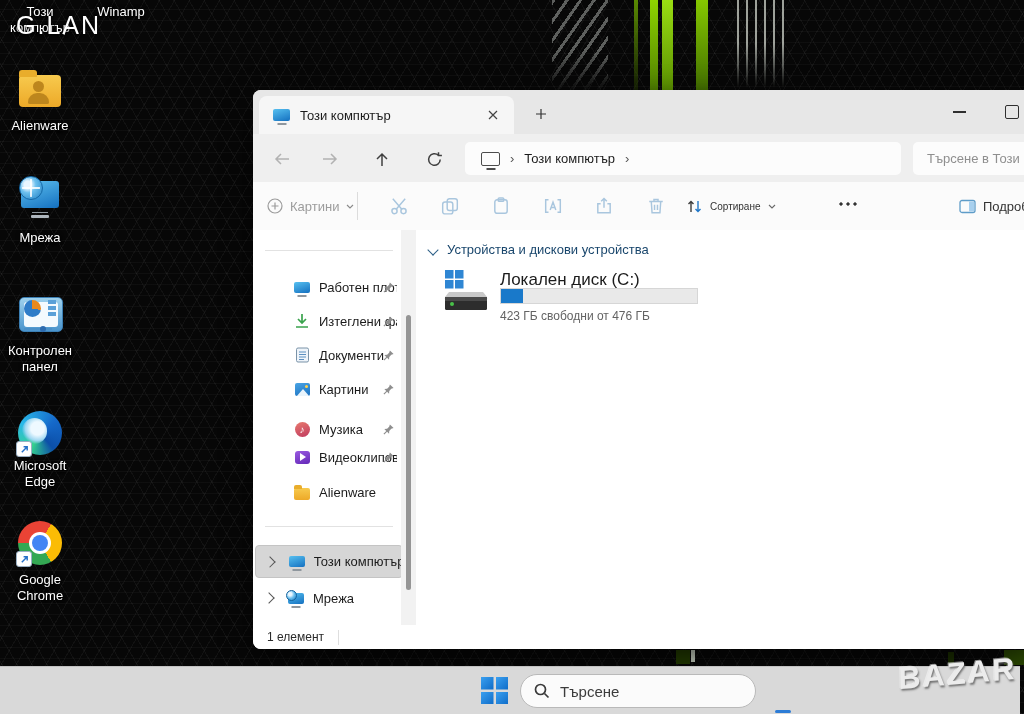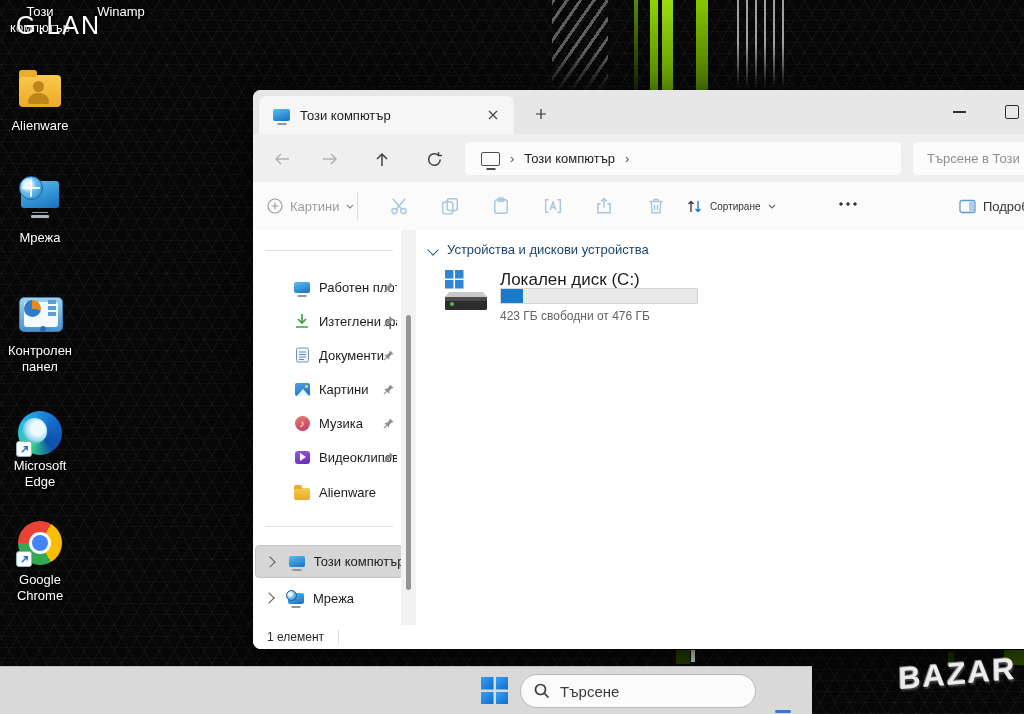--- a/index.html
+++ b/index.html
@@ -153,21 +153,21 @@
       font-size:13px;color:#19466c;}
   .drive-ic{position:absolute;left:21px;top:38px;}
   .drive-name{position:absolute;left:81px;top:40px;font-size:17px;color:#1b1b1b;}
   .drive-bar{position:absolute;left:81px;top:58px;width:198px;height:16px;background:#e9e9e9;border:1px solid #d6d6d6;box-sizing:border-box;}
   .drive-fill{height:100%;background:#1979ca;}
   .drive-cap{position:absolute;left:81px;top:79px;font-size:12px;color:#636363;}
   .statusbar{position:absolute;left:0;bottom:0;width:100%;height:24px;background:#fff;display:flex;align-items:center;}
   .status-txt{font-size:12px;color:#2a2a2a;margin-left:14px;}
   .status-sep{width:1px;height:15px;background:#dedede;margin-left:14px;}
   
-  .taskbar{left:0;top:666px;width:812px;height:48px;background:#d9d9d9;border-top:1px solid #c2c2c2;}
+  .taskbar{left:0;top:666px;width:1020px;height:48px;background:#d9d9d9;border-top:1px solid #c2c2c2;}
   .start{position:absolute;left:481px;top:10px;width:27px;height:27px;
       background:
        linear-gradient(135deg,#3aa0f0,#0f6cc8) 0 0/12.5px 12.5px no-repeat,
        linear-gradient(135deg,#3aa0f0,#0f6cc8) 14.5px 0/12.5px 12.5px no-repeat,
        linear-gradient(135deg,#3aa0f0,#0f6cc8) 0 14.5px/12.5px 12.5px no-repeat,
        linear-gradient(135deg,#3aa0f0,#0f6cc8) 14.5px 14.5px/12.5px 12.5px no-repeat;}
   .tsk-search{position:absolute;left:520px;top:7px;width:236px;height:34px;border-radius:17px;
       background:#fbfbfb;border:1px solid #b9b9b9;box-sizing:border-box;display:flex;align-items:center;
       font-size:15px;color:#3c3c3c;gap:10px;padding-left:13px;}
   .run-ind{position:absolute;left:775px;top:710px;width:16px;height:3px;border-radius:2px;background:#2d7cd6;}
@@ -402,21 +402,21 @@
           <svg width="15" height="16" viewBox="0 0 15 16">
               <rect x="1.5" y="1" width="12" height="14" rx="1.5" fill="#eef4fa" stroke="#7a93a8" stroke-width="1"></rect>
               <path d="M4 5h7M4 7.5h7M4 10h7M4 12.5h5" stroke="#5b8fc0" stroke-width="1.1"></path>
             </svg>
           </span>
         <span class="lbl">Документи</span>
         <span class="pin"><svg viewBox="0 0 14 14">
               <path d="M8.5 1.5 12.5 5.5 10 6.3 7.8 8.5 7.6 11.5 5.5 9.4 2.5 12.4 1.6 11.5 4.6 8.5 2.5 6.4 5.5 6.2 7.7 4Z" fill="#8e8e8e"></path>
             </svg></span>
       </div>
-      <div class="sb-row" style="top:178px;">
+      <div class="sb-row" style="top:184px;">
         <span class="sb-ind"></span>
         <span class="sb-icon">
             <span class="mus-sm"></span>
           </span>
         <span class="lbl">Музика</span>
         <span class="pin"><svg viewBox="0 0 14 14">
               <path d="M8.5 1.5 12.5 5.5 10 6.3 7.8 8.5 7.6 11.5 5.5 9.4 2.5 12.4 1.6 11.5 4.6 8.5 2.5 6.4 5.5 6.2 7.7 4Z" fill="#8e8e8e"></path>
             </svg></span>
       </div>
       <div class="sb-row" style="top:212px;">

